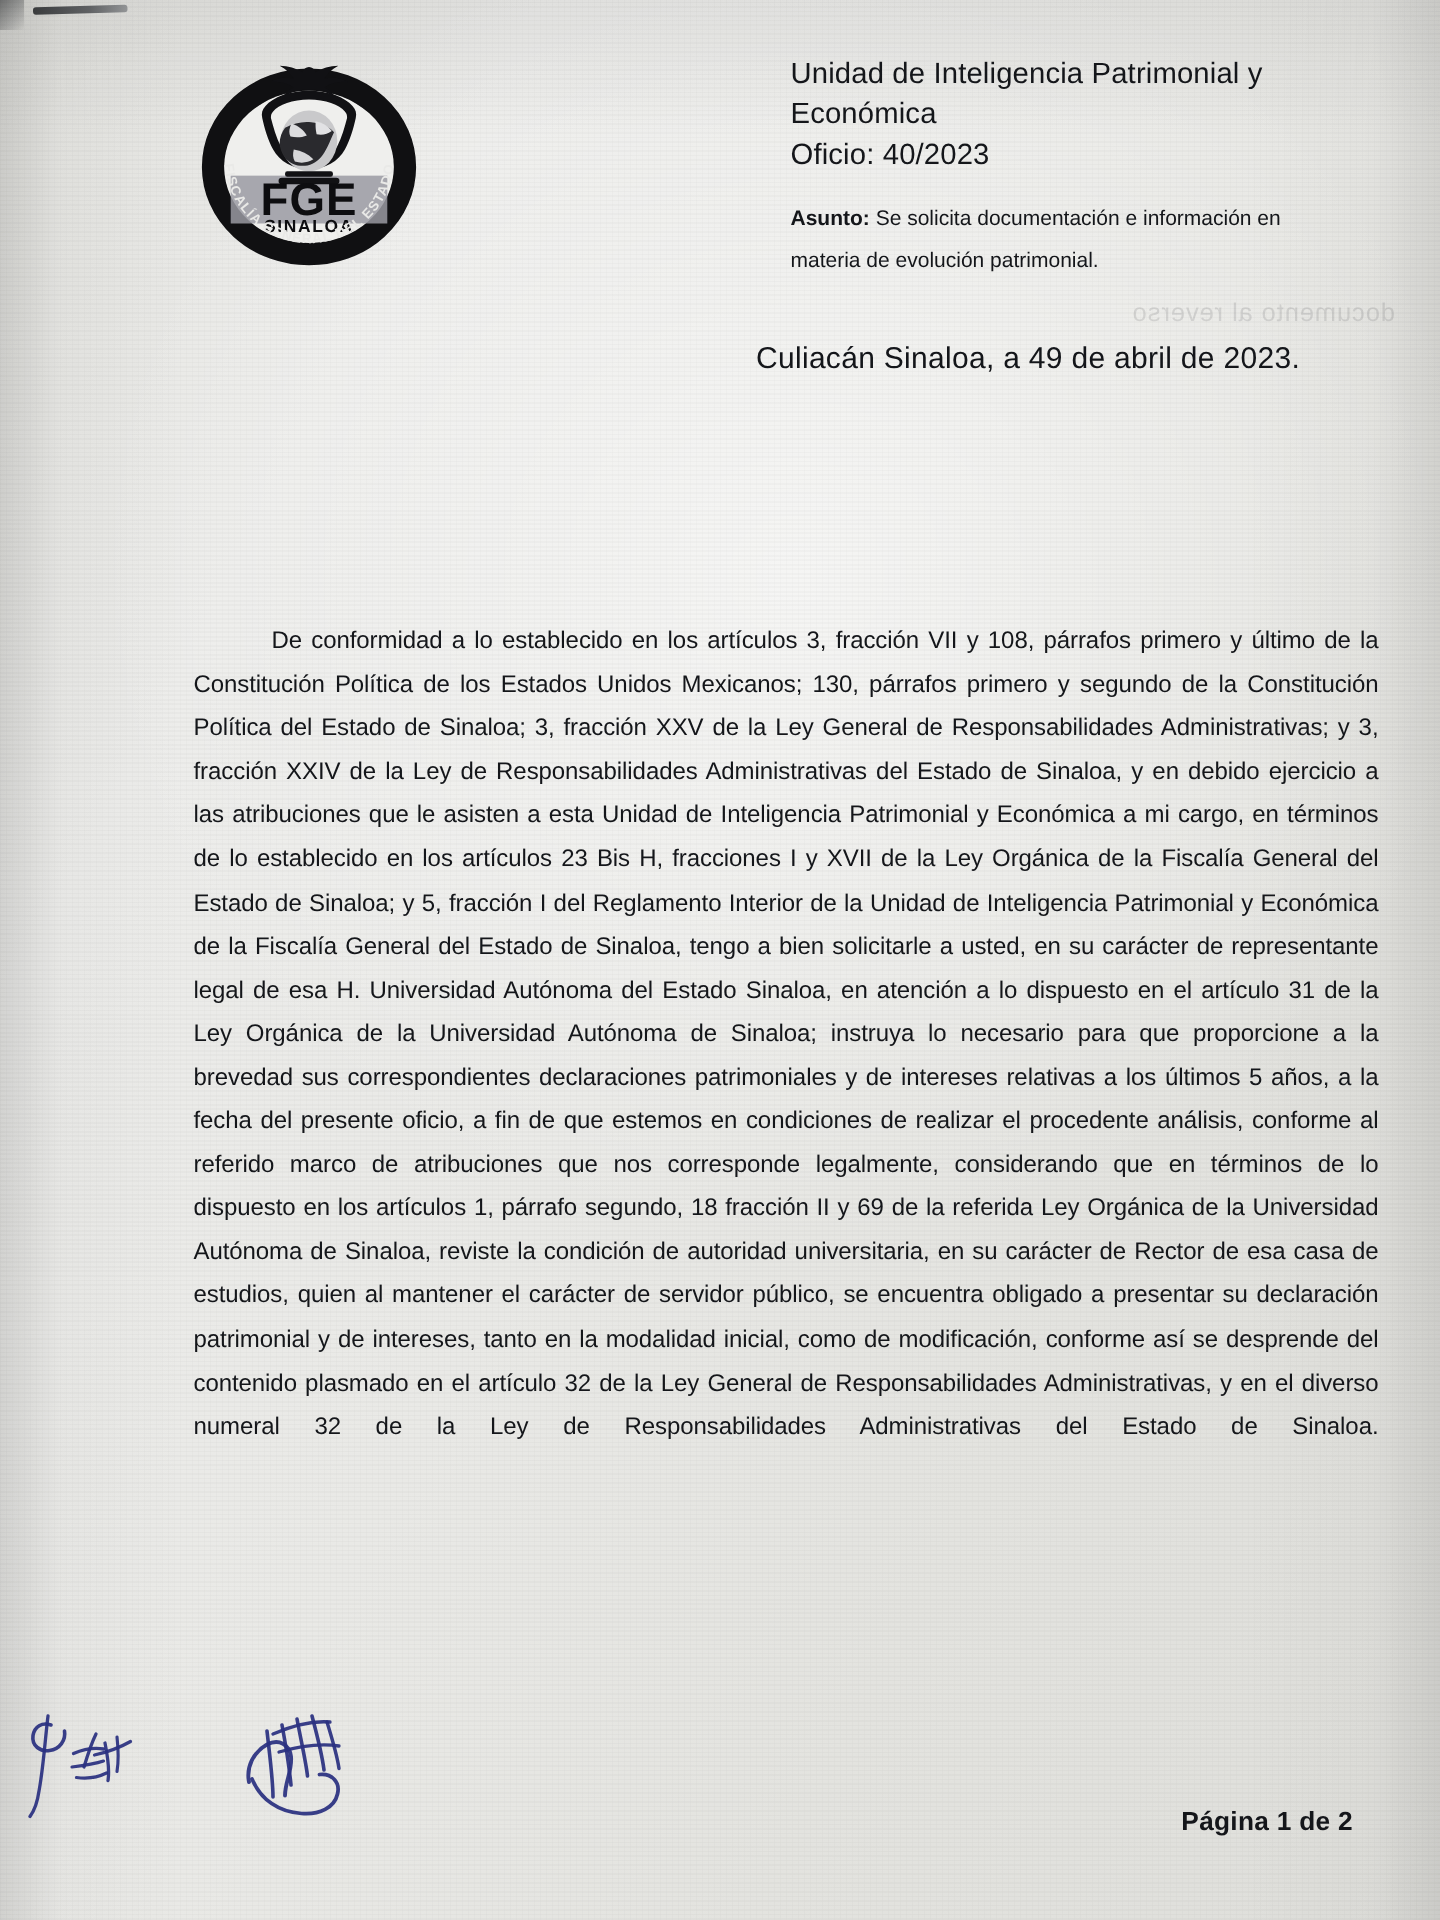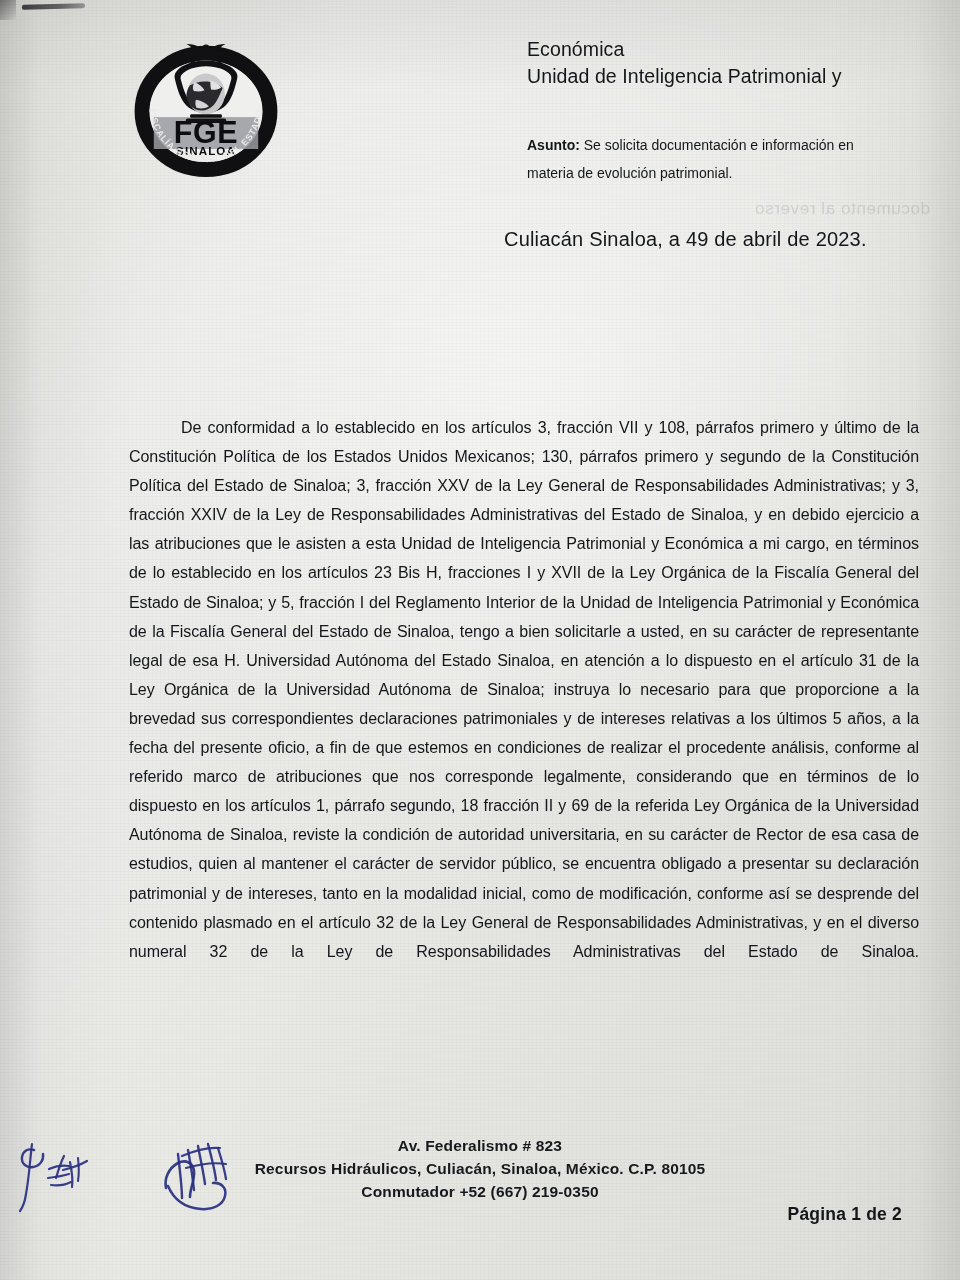--- a/index.html
+++ b/index.html
@@ -249,22 +249,23 @@
 
         <text x="100" y="168" text-anchor="middle" font-family="Liberation Sans, sans-serif" font-size="16" font-weight="700" fill="#0d0d10" letter-spacing="1.5">SINALOA</text>
 
         <text font-family="Liberation Sans, sans-serif" font-size="12.5" font-weight="700" fill="#e9e9e7" letter-spacing="1.1">
           <textPath href="#arcBottom" startOffset="50%" text-anchor="middle">FISCALÍA GENERAL DEL ESTADO</textPath>
         </text>
       </svg>
     </div>
 
     <div class="org-block">
+      <div class="line">Unidad de Inteligencia Patrimonial y</div>
       <div class="line">Económica</div>
-      <div class="line">Unidad de Inteligencia Patrimonial y</div>
+      <div class="line">Oficio: 40/2023</div>
     </div>
 
     <div class="showthrough">documento al reverso</div>
 
     <div class="asunto-block">
       <span class="asunto-label">Asunto:</span><span> Se solicita documentación e información en materia de evolución patrimonial.</span>
     </div>
 
     <div class="date-line">Culiacán Sinaloa, a 49 de abril de 2023.</div>
   </div>
@@ -293,21 +294,16 @@
       <path d="M40 14c3 16 5 30 6 40" stroke-width="2.4"></path>
       <path d="M50 10c3 16 6 29 7 38" stroke-width="2.4"></path>
       <path d="M60 8c4 15 7 28 8 36" stroke-width="2.4"></path>
       <path d="M70 12c4 13 7 24 8 31" stroke-width="2.3"></path>
       <path d="M34 20c14-6 26-9 38-8" stroke-width="2.2"></path>
       <path d="M38 32c14-4 27-6 40-4" stroke-width="2.2"></path>
       <path d="M20 50c6 14 18 22 33 23 12 1 22-4 24-13 2-8-4-14-12-13" stroke-width="2.5"></path>
     </svg>
   </div>
 
-  <div class="footer">
-    <div>Av. Federalismo # 823</div>
-    <div>Recursos Hidráulicos, Culiacán, Sinaloa, México. C.P. 80105</div>
-    <div>Conmutador +52 (667) 219-0350</div>
-  </div>
 
   <div class="page-number">Página 1 de 2</div>
 
 </div>
 
 </body></html>

